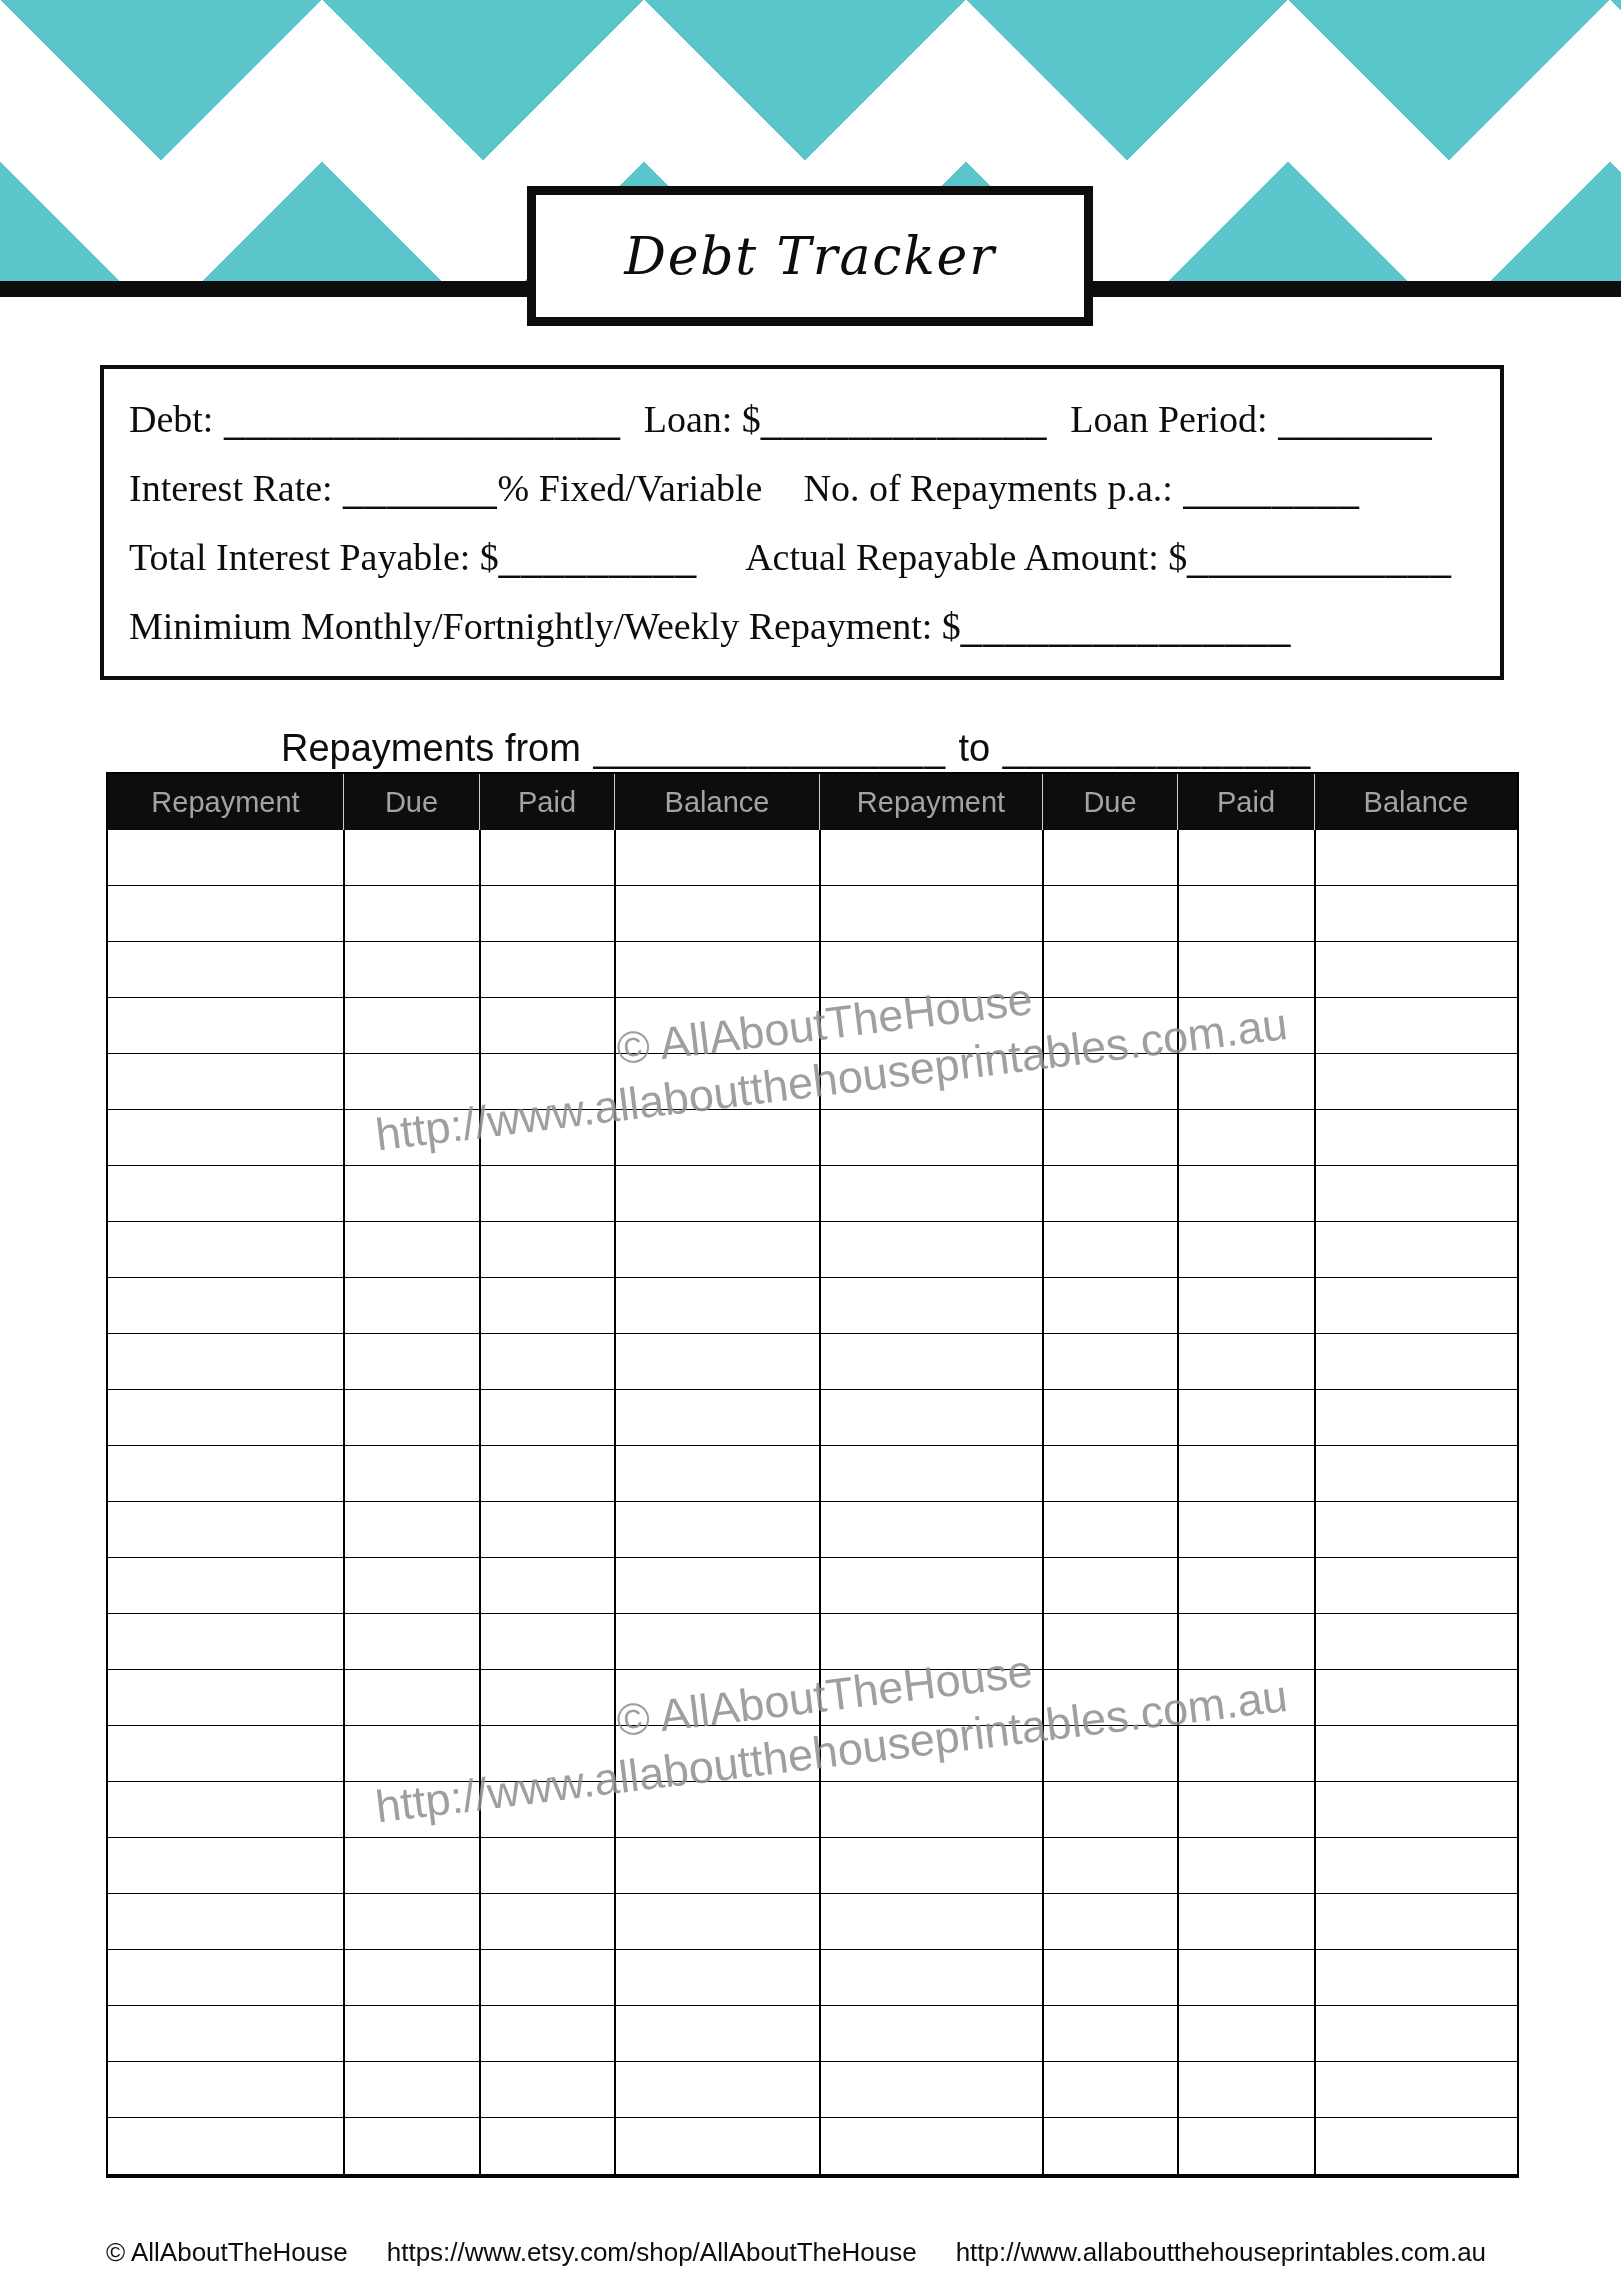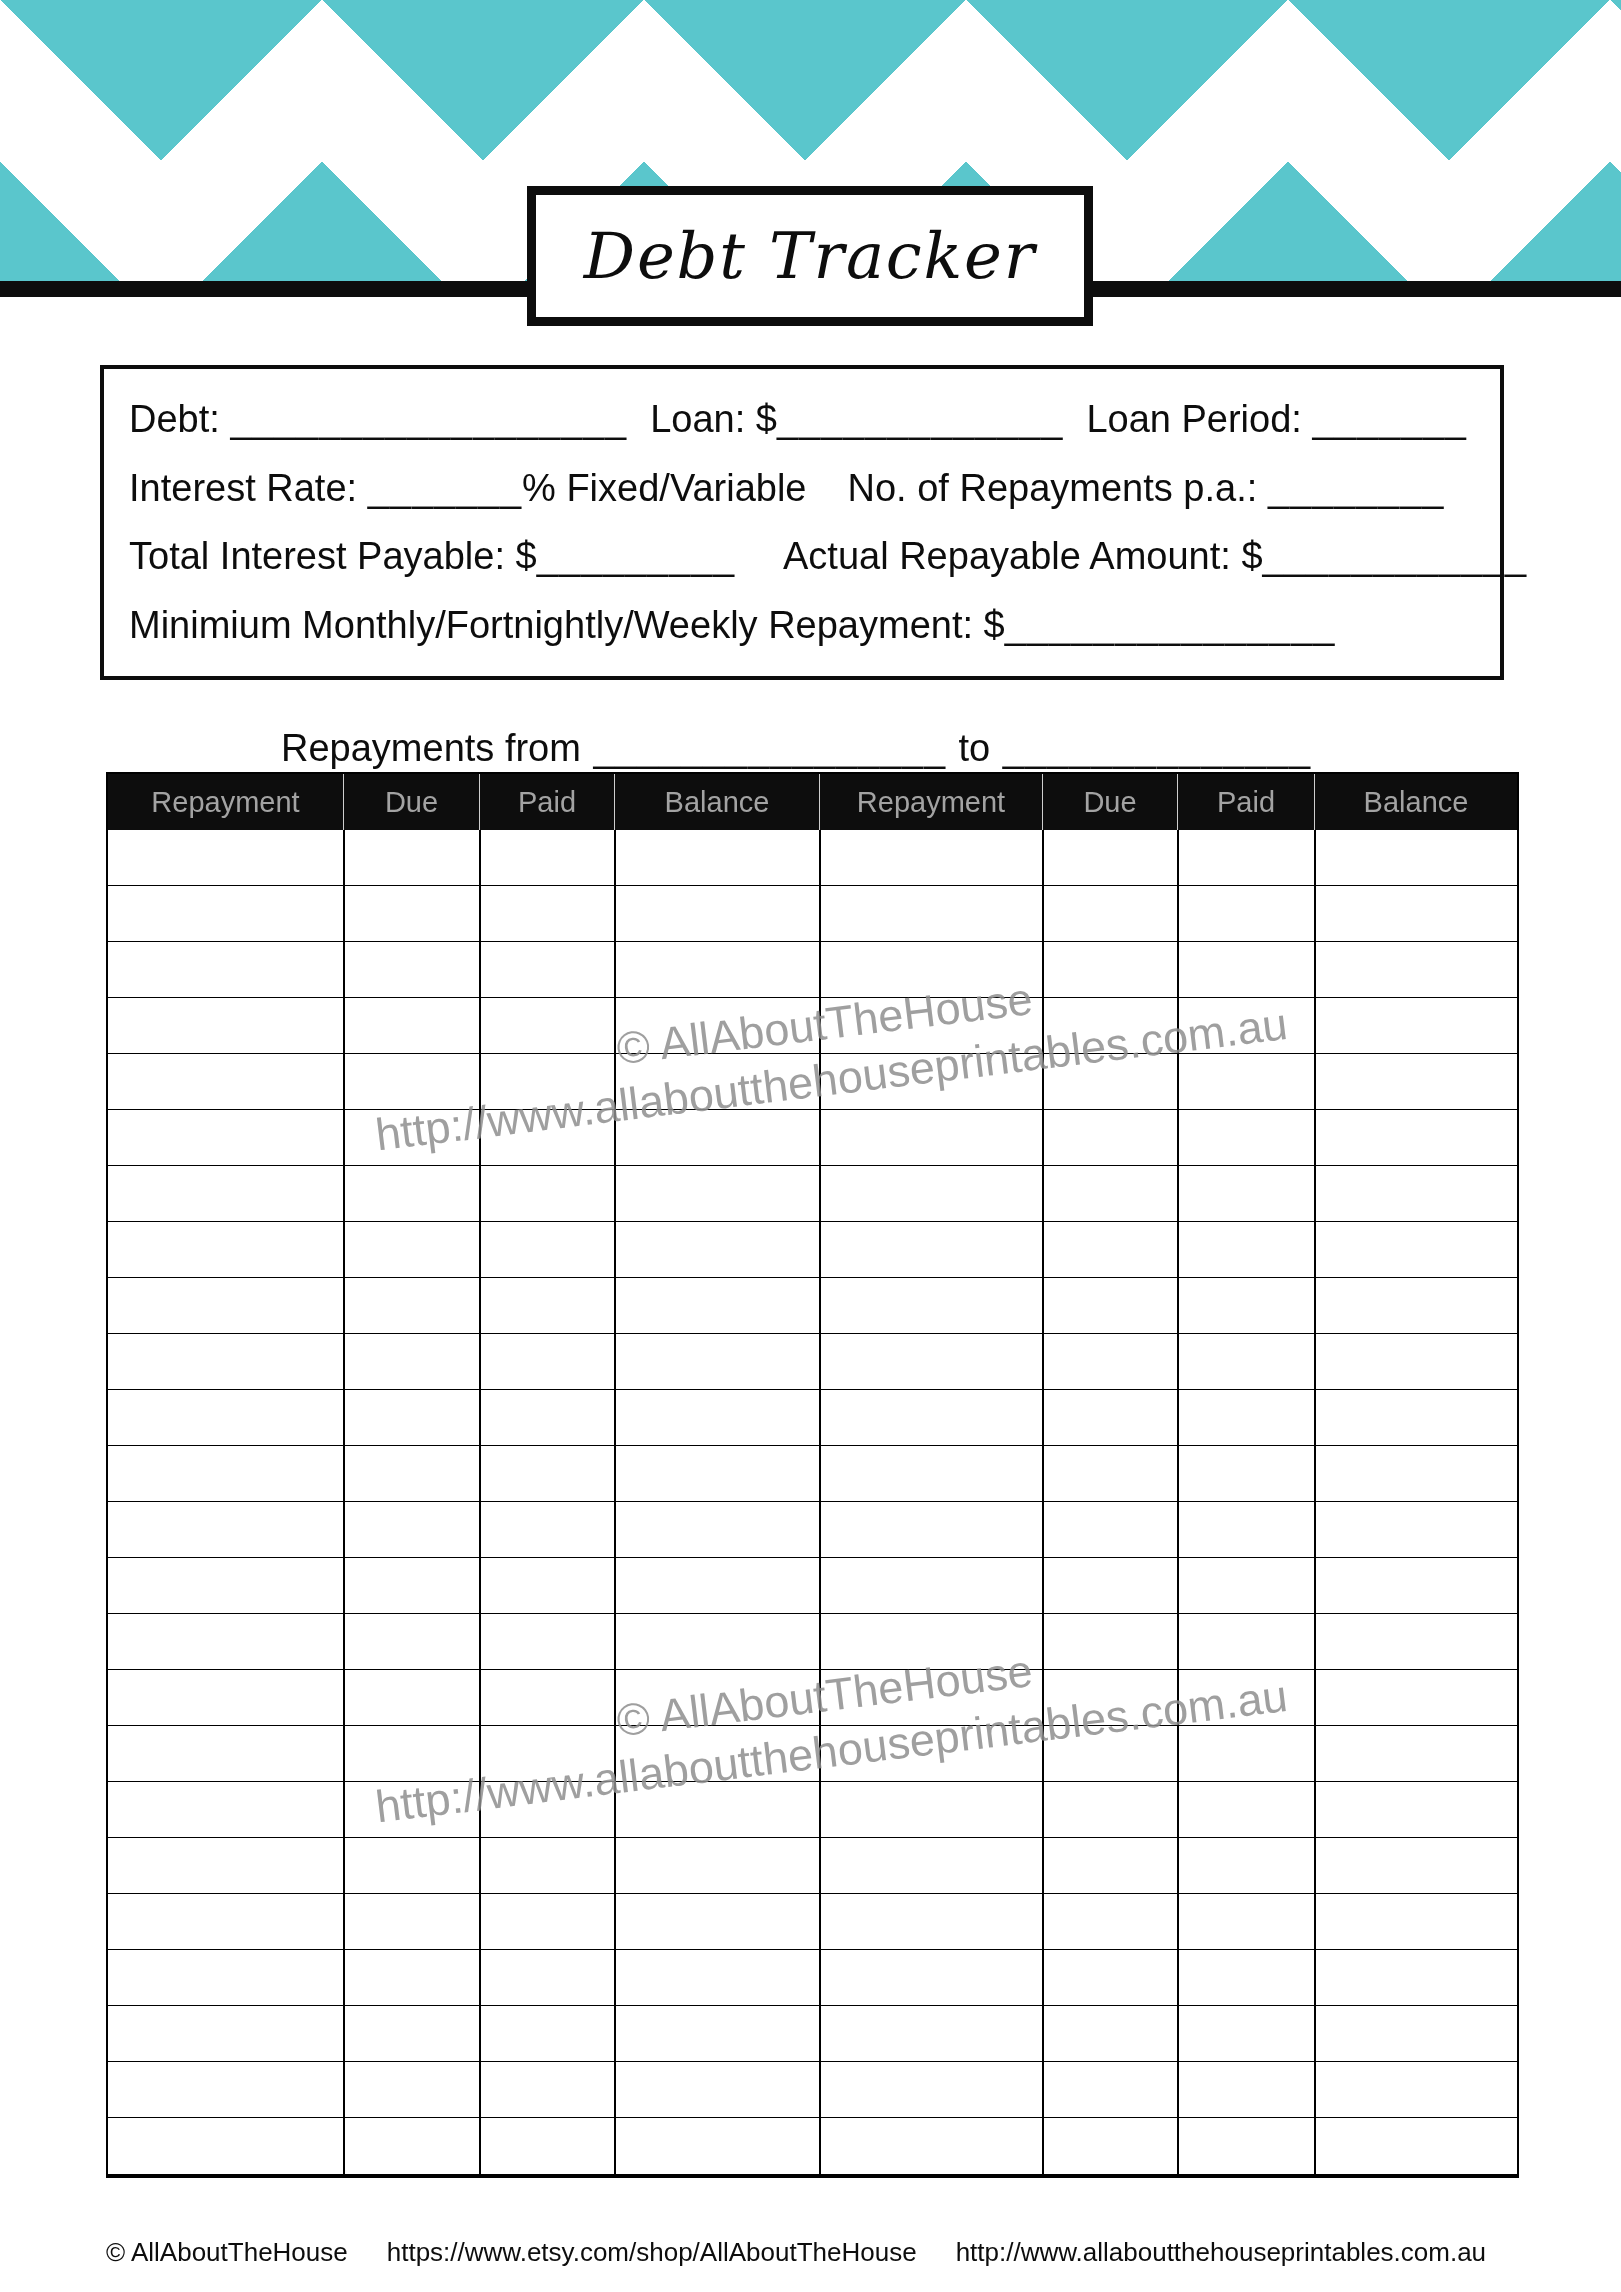--- a/index.html
+++ b/index.html
@@ -32,32 +32,32 @@
   }
 
   
   .title-box{
     position:absolute;left:527px;top:186px;width:566px;height:140px;
     background:#ffffff;border:9px solid var(--bar);
     display:flex;align-items:center;justify-content:center;
   }
   .title-box .page-title{
     font-family:"DejaVu Serif", serif;font-style:italic;font-weight:500;
-    font-size:64px;letter-spacing:1.8px;white-space:nowrap;
+    font-size:52px;letter-spacing:1.8px;white-space:nowrap;
   }
 
   
   .info-box{
     position:absolute;left:100px;top:365px;width:1404px;height:315px;
     border:4.5px solid var(--bar);
     display:flex;flex-direction:column;justify-content:space-evenly;
     padding:3.6px 25px;
   }
   .form-line{font-size:38px;white-space:nowrap;letter-spacing:0;}
-  .form-line .lbl{margin-right:10.7px;}
+  .form-line .lbl{margin-right:10.7px;font-family:Liberation Serif, serif;}
   .form-line .lbl.nogap{margin-right:0;}
   .form-line .blank{margin-right:23px;letter-spacing:0.9px;}
   .form-line .blank.last{margin-right:0;}
   .form-line .blank.tight{margin-right:0;}
   .form-line .lbl.bigger-gap{margin-left:41px;}
   .form-line .lbl.mid-gap{margin-left:25px;}
 
   
   .repayments-range{
     position:absolute;left:281px;top:727px;font-size:38px;white-space:nowrap;

